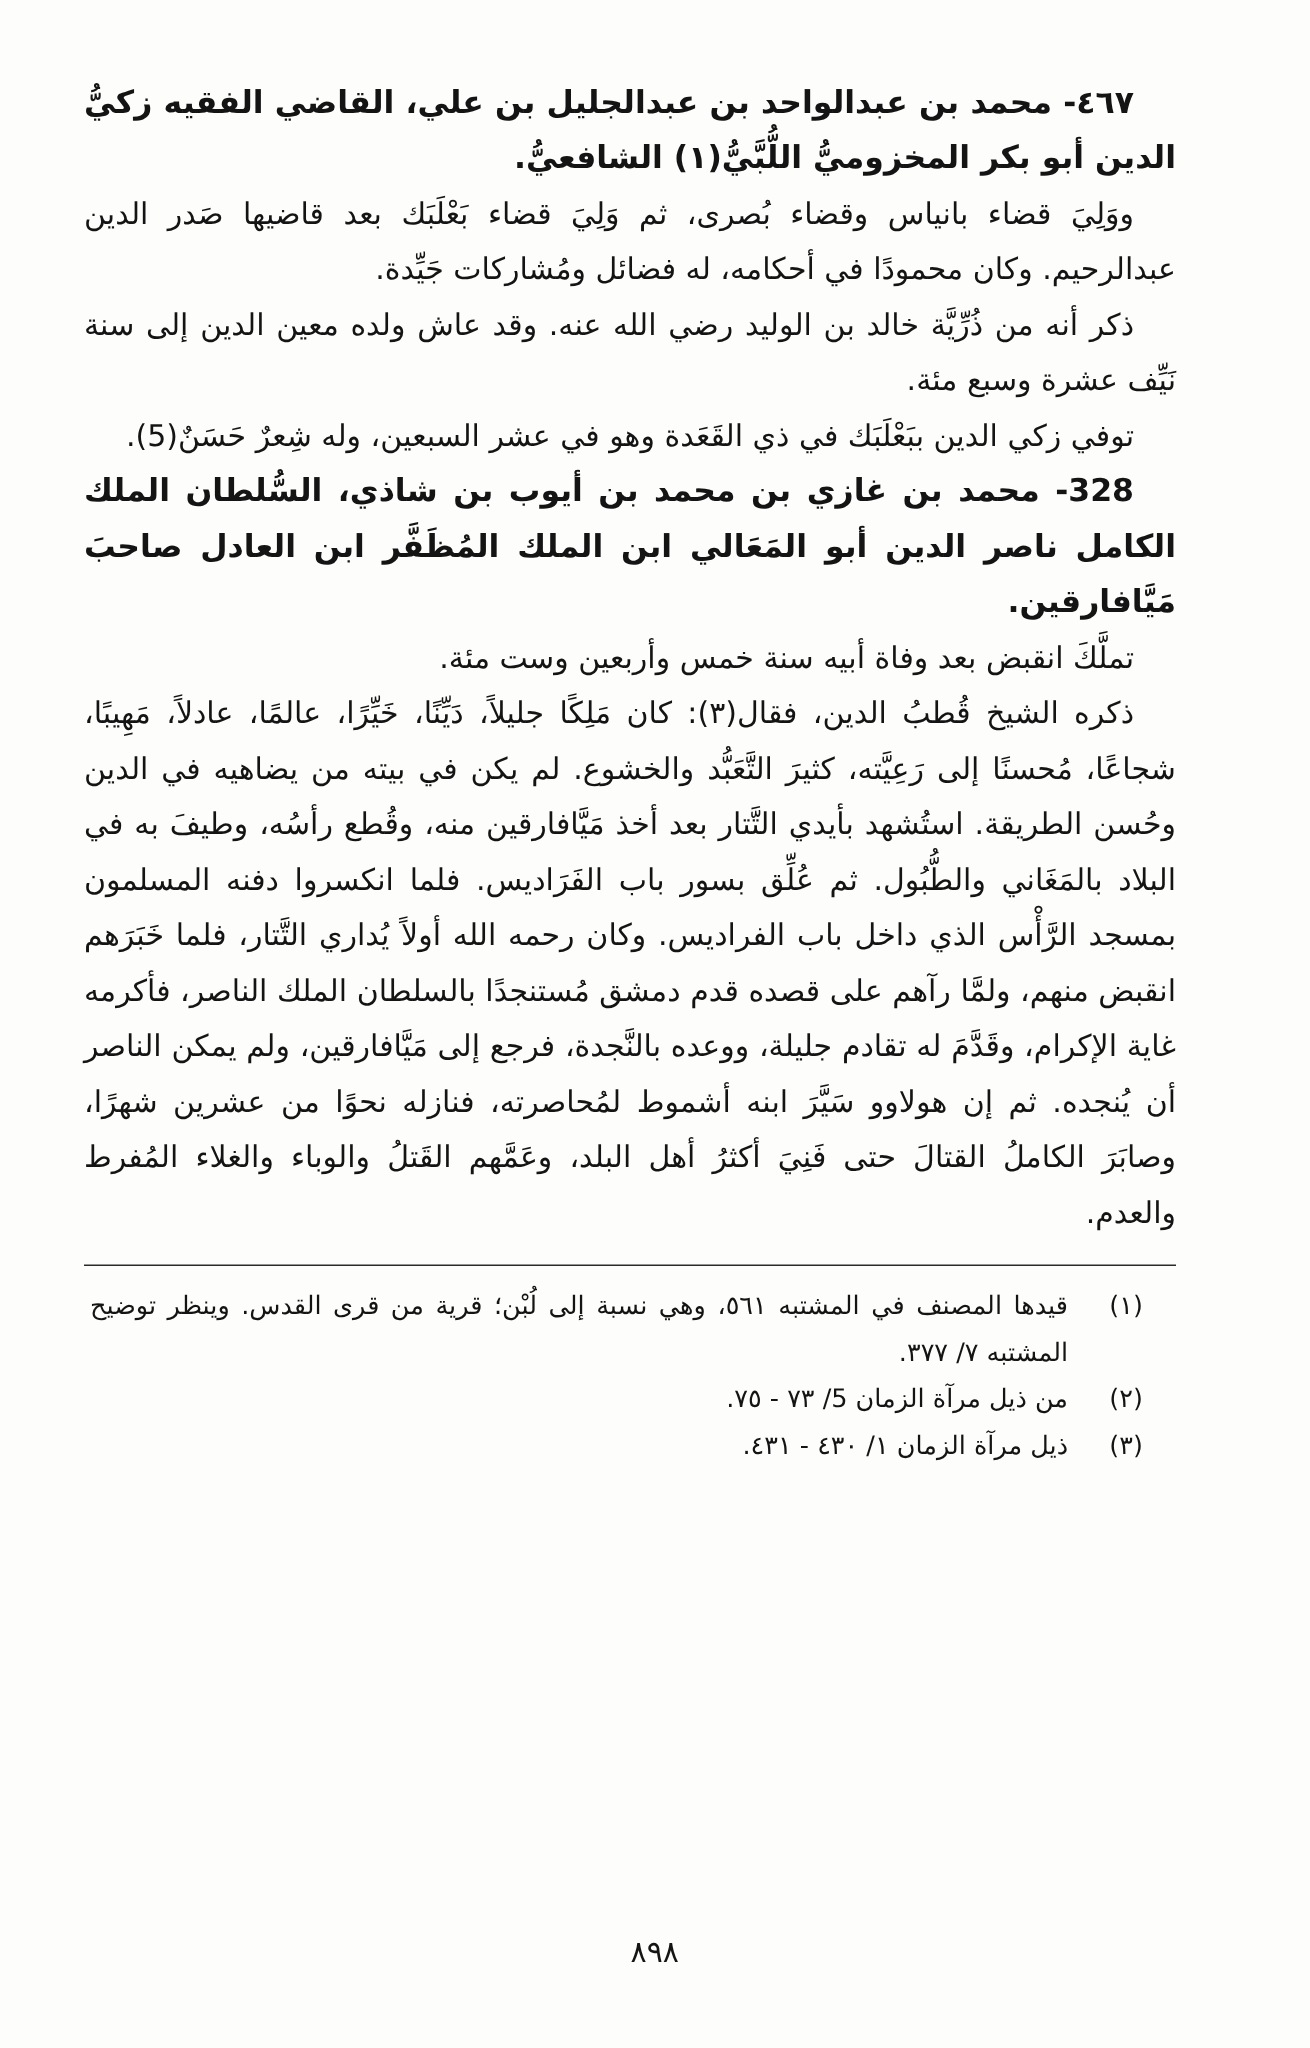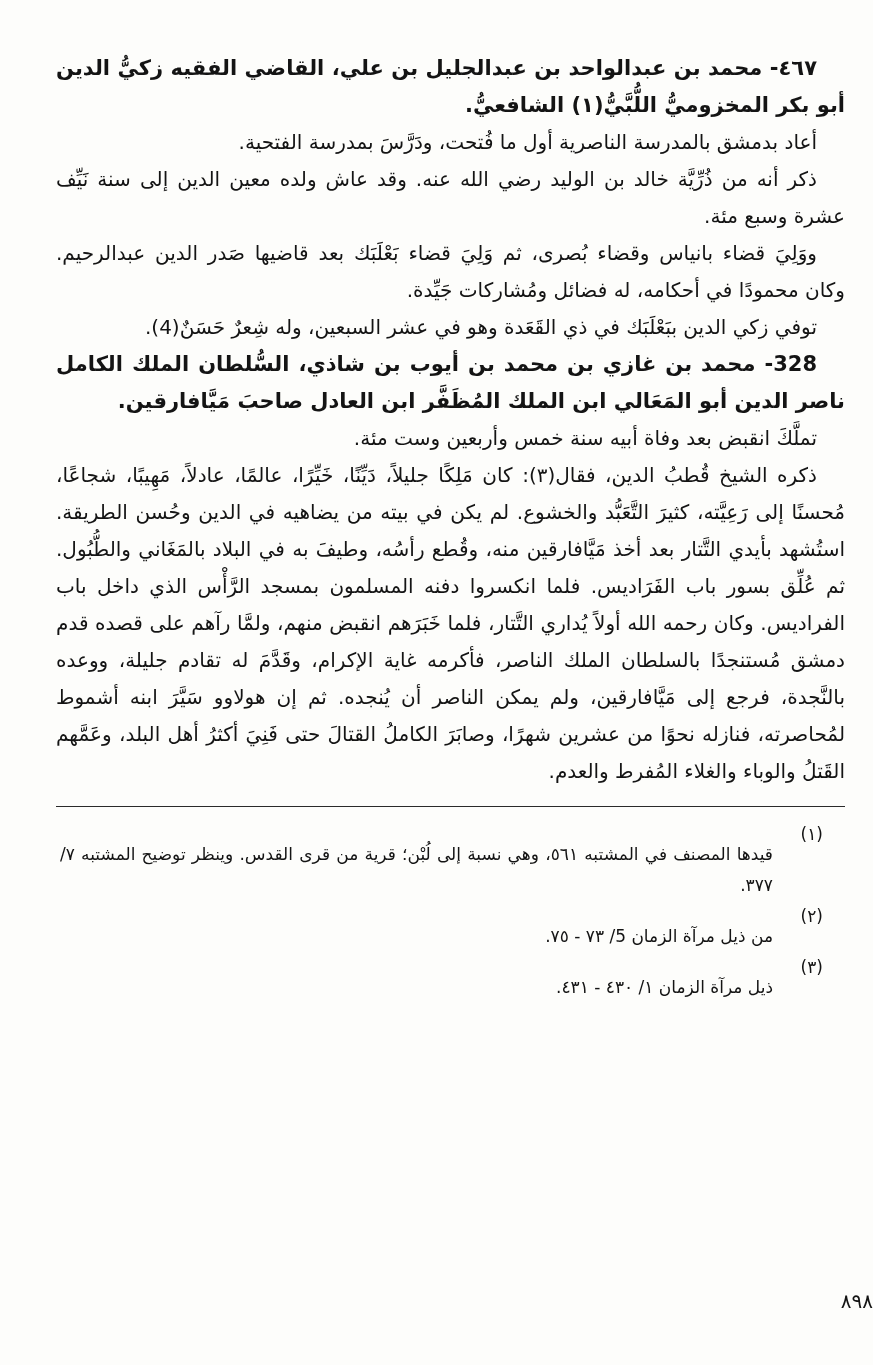--- a/index.html
+++ b/index.html
@@ -9,21 +9,21 @@
     height: 1365px;
     background: #fdfdfb;
     color: #141414;
     font-family: "DejaVu Sans", sans-serif;
     overflow: hidden;
   }
   .page {
     position: relative;
     width: 873px;
     height: 1365px;
-    padding: 50px 28px 0 56px;
+    padding: 50px 89px 0 56px;
     direction: rtl;
   }
   .entry { margin: 0; }
   .entry-heading {
     font-size: 21px;
     font-weight: bold;
     line-height: 37px;
     text-align: justify;
     text-indent: 28px;
     margin: 0;
@@ -46,41 +46,41 @@
     padding-left: 4px;
     font-size: 17px;
     line-height: 31px;
   }
   .footnote {
     display: flex;
     gap: 14px;
     text-align: justify;
   }
   .fn-marker { flex: 0 0 auto; min-width: 36px; }
-  .fn-text { flex: 1 1 auto; margin-top: 20px; }
+  .fn-text { flex: 1 1 auto; }
   .page-number {
     position: absolute;
     left: 0;
     right: 0;
     bottom: 52px;
+    text-align: center;
     font-size: 20px;
     letter-spacing: 2px;
   }
 </style>
 </head>
 <body>
 
 <div class="page">
 
   <section class="entry">
     <p class="entry-heading">٤٦٧- محمد بن عبدالواحد بن عبدالجليل بن علي، القاضي الفقيه زكيُّ الدين أبو بكر المخزوميُّ اللُّبَّيُّ(١) الشافعيُّ.</p>
-    <p class="para">أعاد بدمشق بالمدرسة الناصرية أول ما فُتحت، ودَرَّسَ بمدرسة الفتحية.</p>
+    <p class="para">ووَلِيَ قضاء بانياس وقضاء بُصرى، ثم وَلِيَ قضاء بَعْلَبَك بعد قاضيها صَدر الدين عبدالرحيم. وكان محمودًا في أحكامه، له فضائل ومُشاركات جَيِّدة.</p>
     <p class="para">ذكر أنه من ذُرِّيَّة خالد بن الوليد رضي الله عنه. وقد عاش ولده معين الدين إلى سنة نَيِّف عشرة وسبع مئة.</p>
-    <p class="para">ووَلِيَ قضاء بانياس وقضاء بُصرى، ثم وَلِيَ قضاء بَعْلَبَك بعد قاضيها صَدر الدين عبدالرحيم. وكان محمودًا في أحكامه، له فضائل ومُشاركات جَيِّدة.</p>
-    <p class="para">توفي زكي الدين ببَعْلَبَك في ذي القَعَدة وهو في عشر السبعين، وله شِعرٌ حَسَنٌ(4).</p>
+    <p class="para">توفي زكي الدين ببَعْلَبَك في ذي القَعَدة وهو في عشر السبعين، وله شِعرٌ حَسَنٌ(5).</p>
   </section>
 
   <section class="entry">
     <p class="entry-heading">328- محمد بن غازي بن محمد بن أيوب بن شاذي، السُّلطان الملك الكامل ناصر الدين أبو المَعَالي ابن الملك المُظَفَّر ابن العادل صاحبَ مَيَّافارقين.</p>
     <p class="para">تملَّكَ انقبض بعد وفاة أبيه سنة خمس وأربعين وست مئة.</p>
     <p class="para">ذكره الشيخ قُطبُ الدين، فقال(٣): كان مَلِكًا جليلاً، دَيِّنًا، خَيِّرًا، عالمًا، عادلاً، مَهِيبًا، شجاعًا، مُحسنًا إلى رَعِيَّته، كثيرَ التَّعَبُّد والخشوع. لم يكن في بيته من يضاهيه في الدين وحُسن الطريقة. استُشهد بأيدي التَّتار بعد أخذ مَيَّافارقين منه، وقُطع رأسُه، وطيفَ به في البلاد بالمَغَاني والطُّبُول. ثم عُلِّق بسور باب الفَرَاديس. فلما انكسروا دفنه المسلمون بمسجد الرَّأْس الذي داخل باب الفراديس. وكان رحمه الله أولاً يُداري التَّتار، فلما خَبَرَهم انقبض منهم، ولمَّا رآهم على قصده قدم دمشق مُستنجدًا بالسلطان الملك الناصر، فأكرمه غاية الإكرام، وقَدَّمَ له تقادم جليلة، ووعده بالنَّجدة، فرجع إلى مَيَّافارقين، ولم يمكن الناصر أن يُنجده. ثم إن هولاوو سَيَّرَ ابنه أشموط لمُحاصرته، فنازله نحوًا من عشرين شهرًا، وصابَرَ الكاملُ القتالَ حتى فَنِيَ أكثرُ أهل البلد، وعَمَّهم القَتلُ والوباء والغلاء المُفرط والعدم.</p>
   </section>
 
   <hr class="footnote-sep">
 

